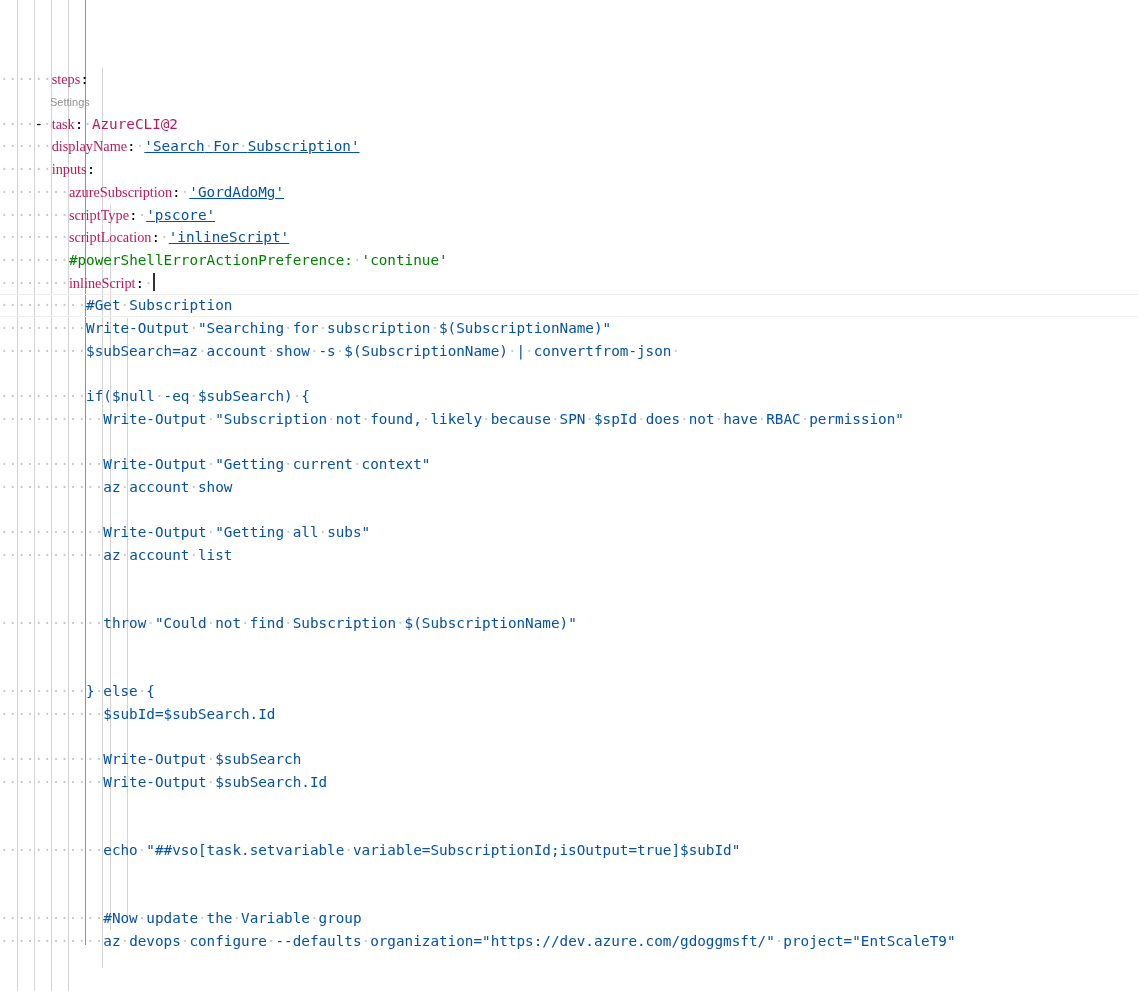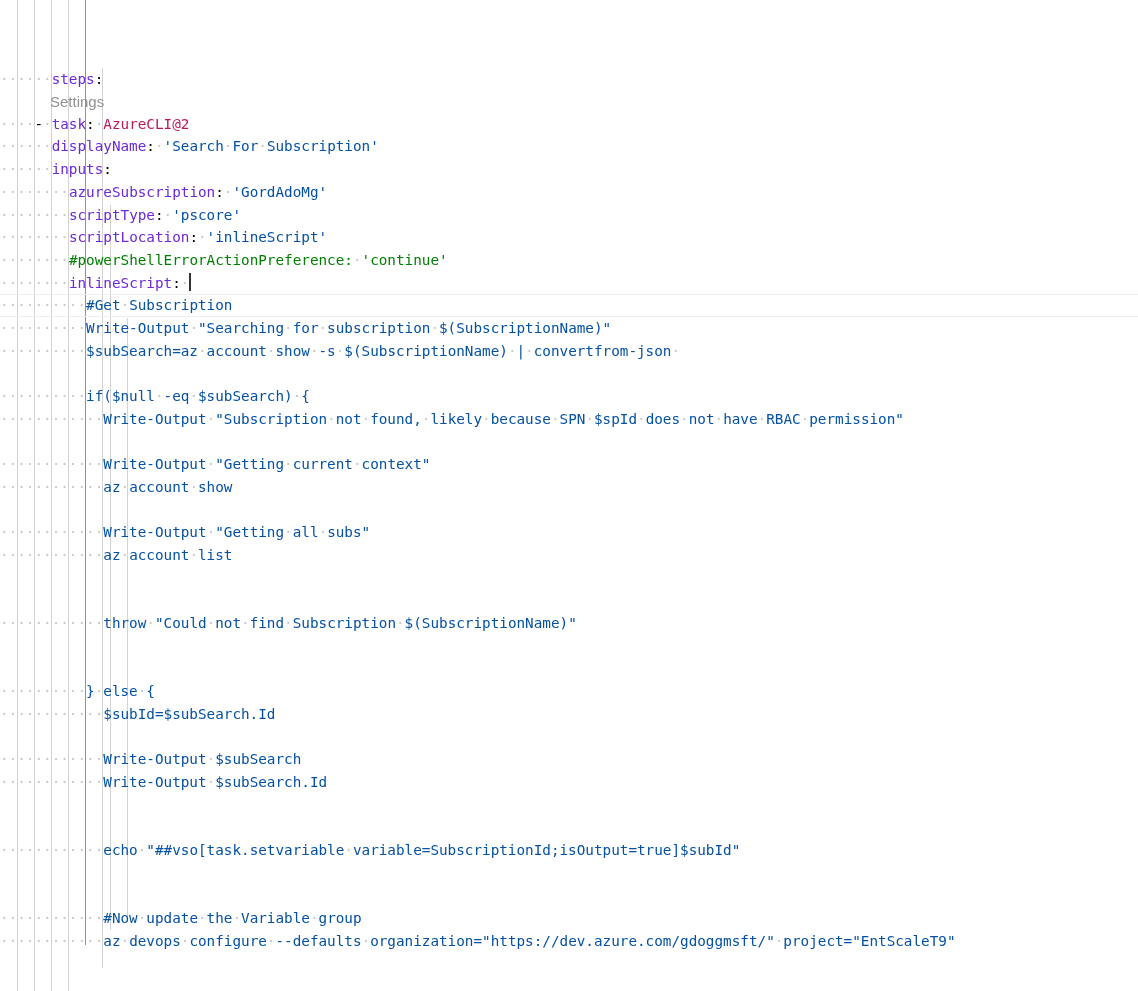--- a/index.html
+++ b/index.html
@@ -63,34 +63,34 @@
   }
   .line {
     height: 22.7px;
     line-height: 22.7px;
     white-space: pre;
     position: relative;
   }
 
   
   .ws        { color: #c8c8c8; }   
-  .key       { color: #6d28d9; }   
+  .key       { color: #be185d; font-family: Liberation Serif, serif; }   
   .punc      { color: #000000; }   
   .val       { color: #be185d; }   
-  .str       { color: #0451a5; }
+  .str       { color: #0451a5; text-decoration: underline; }
   .comment   { color: #008000; }
   .plain     { color: #0451a5; }
   .link      { color: #0451a5; }
 
   
   .codelens {
     height: 22px;
     line-height: 22px;
     font-family: "Liberation Sans", sans-serif;
-    font-size: 15px;
+    font-size: 11px;
     color: #919191;
     padding-left: 50px;
     white-space: pre;
   }
   .codelens .cl-link { color: #919191; cursor: pointer; }
 
   
   .caret {
     display: inline-block;
     width: 2px;

